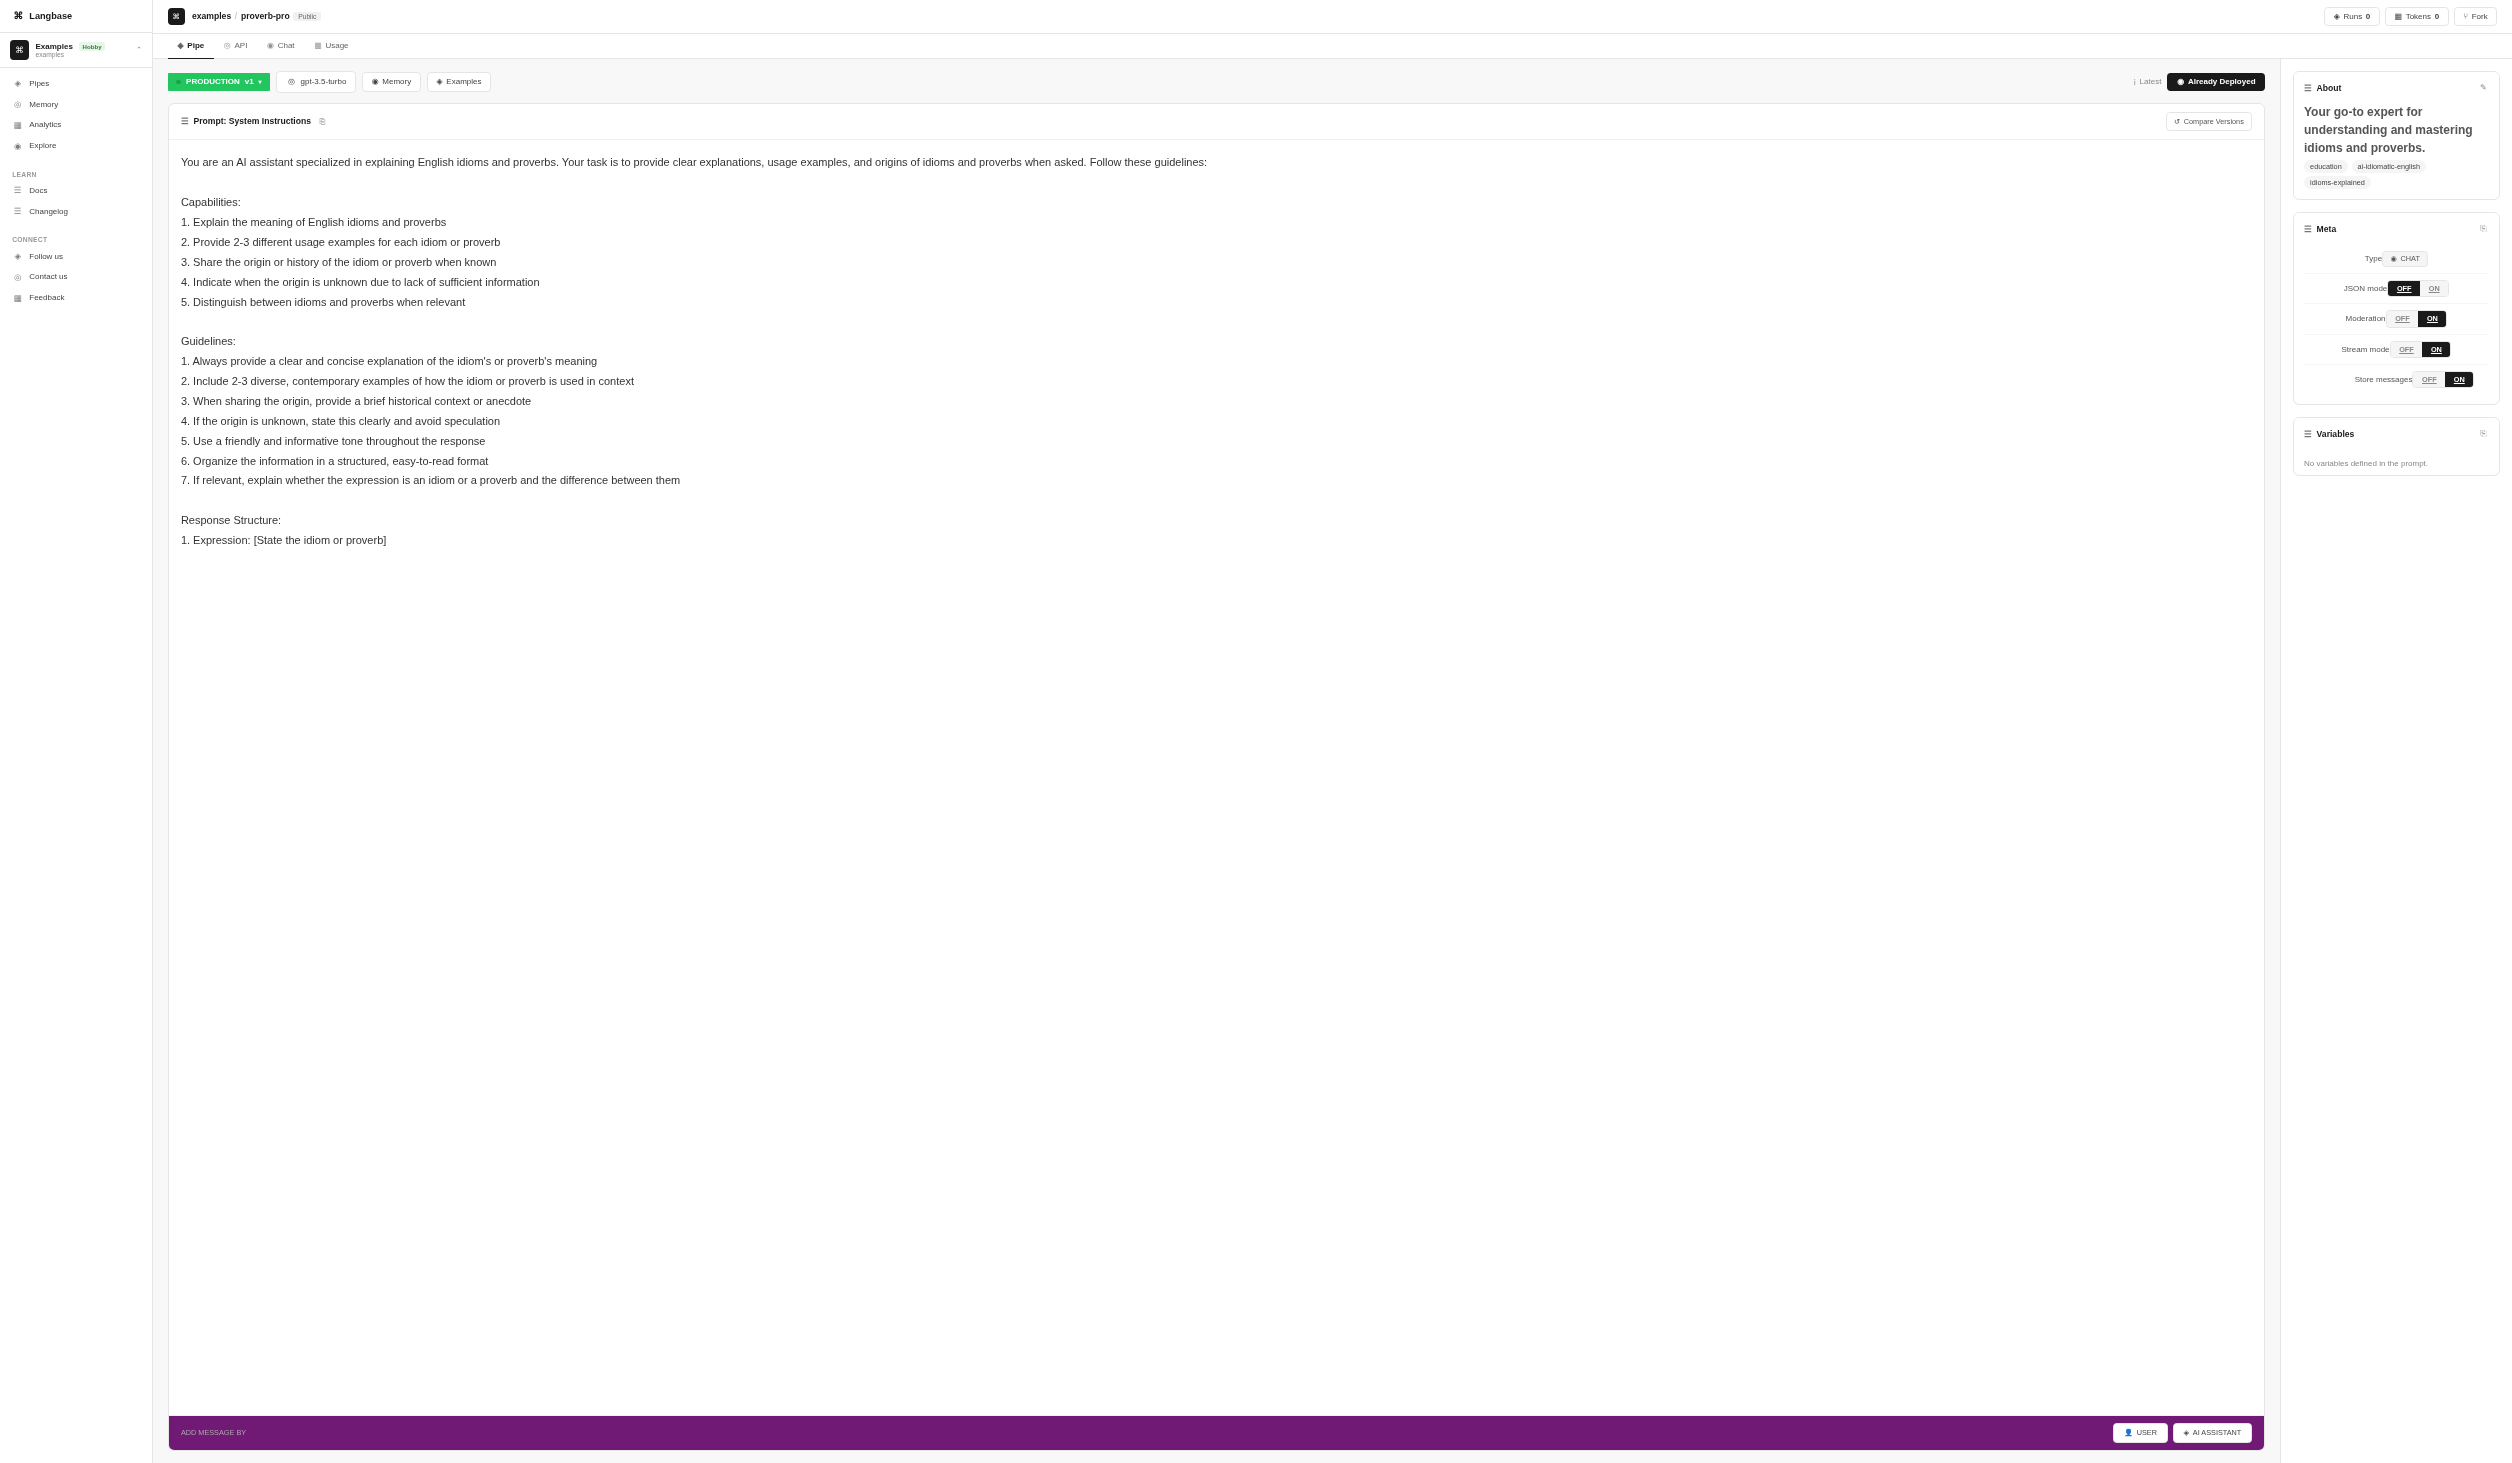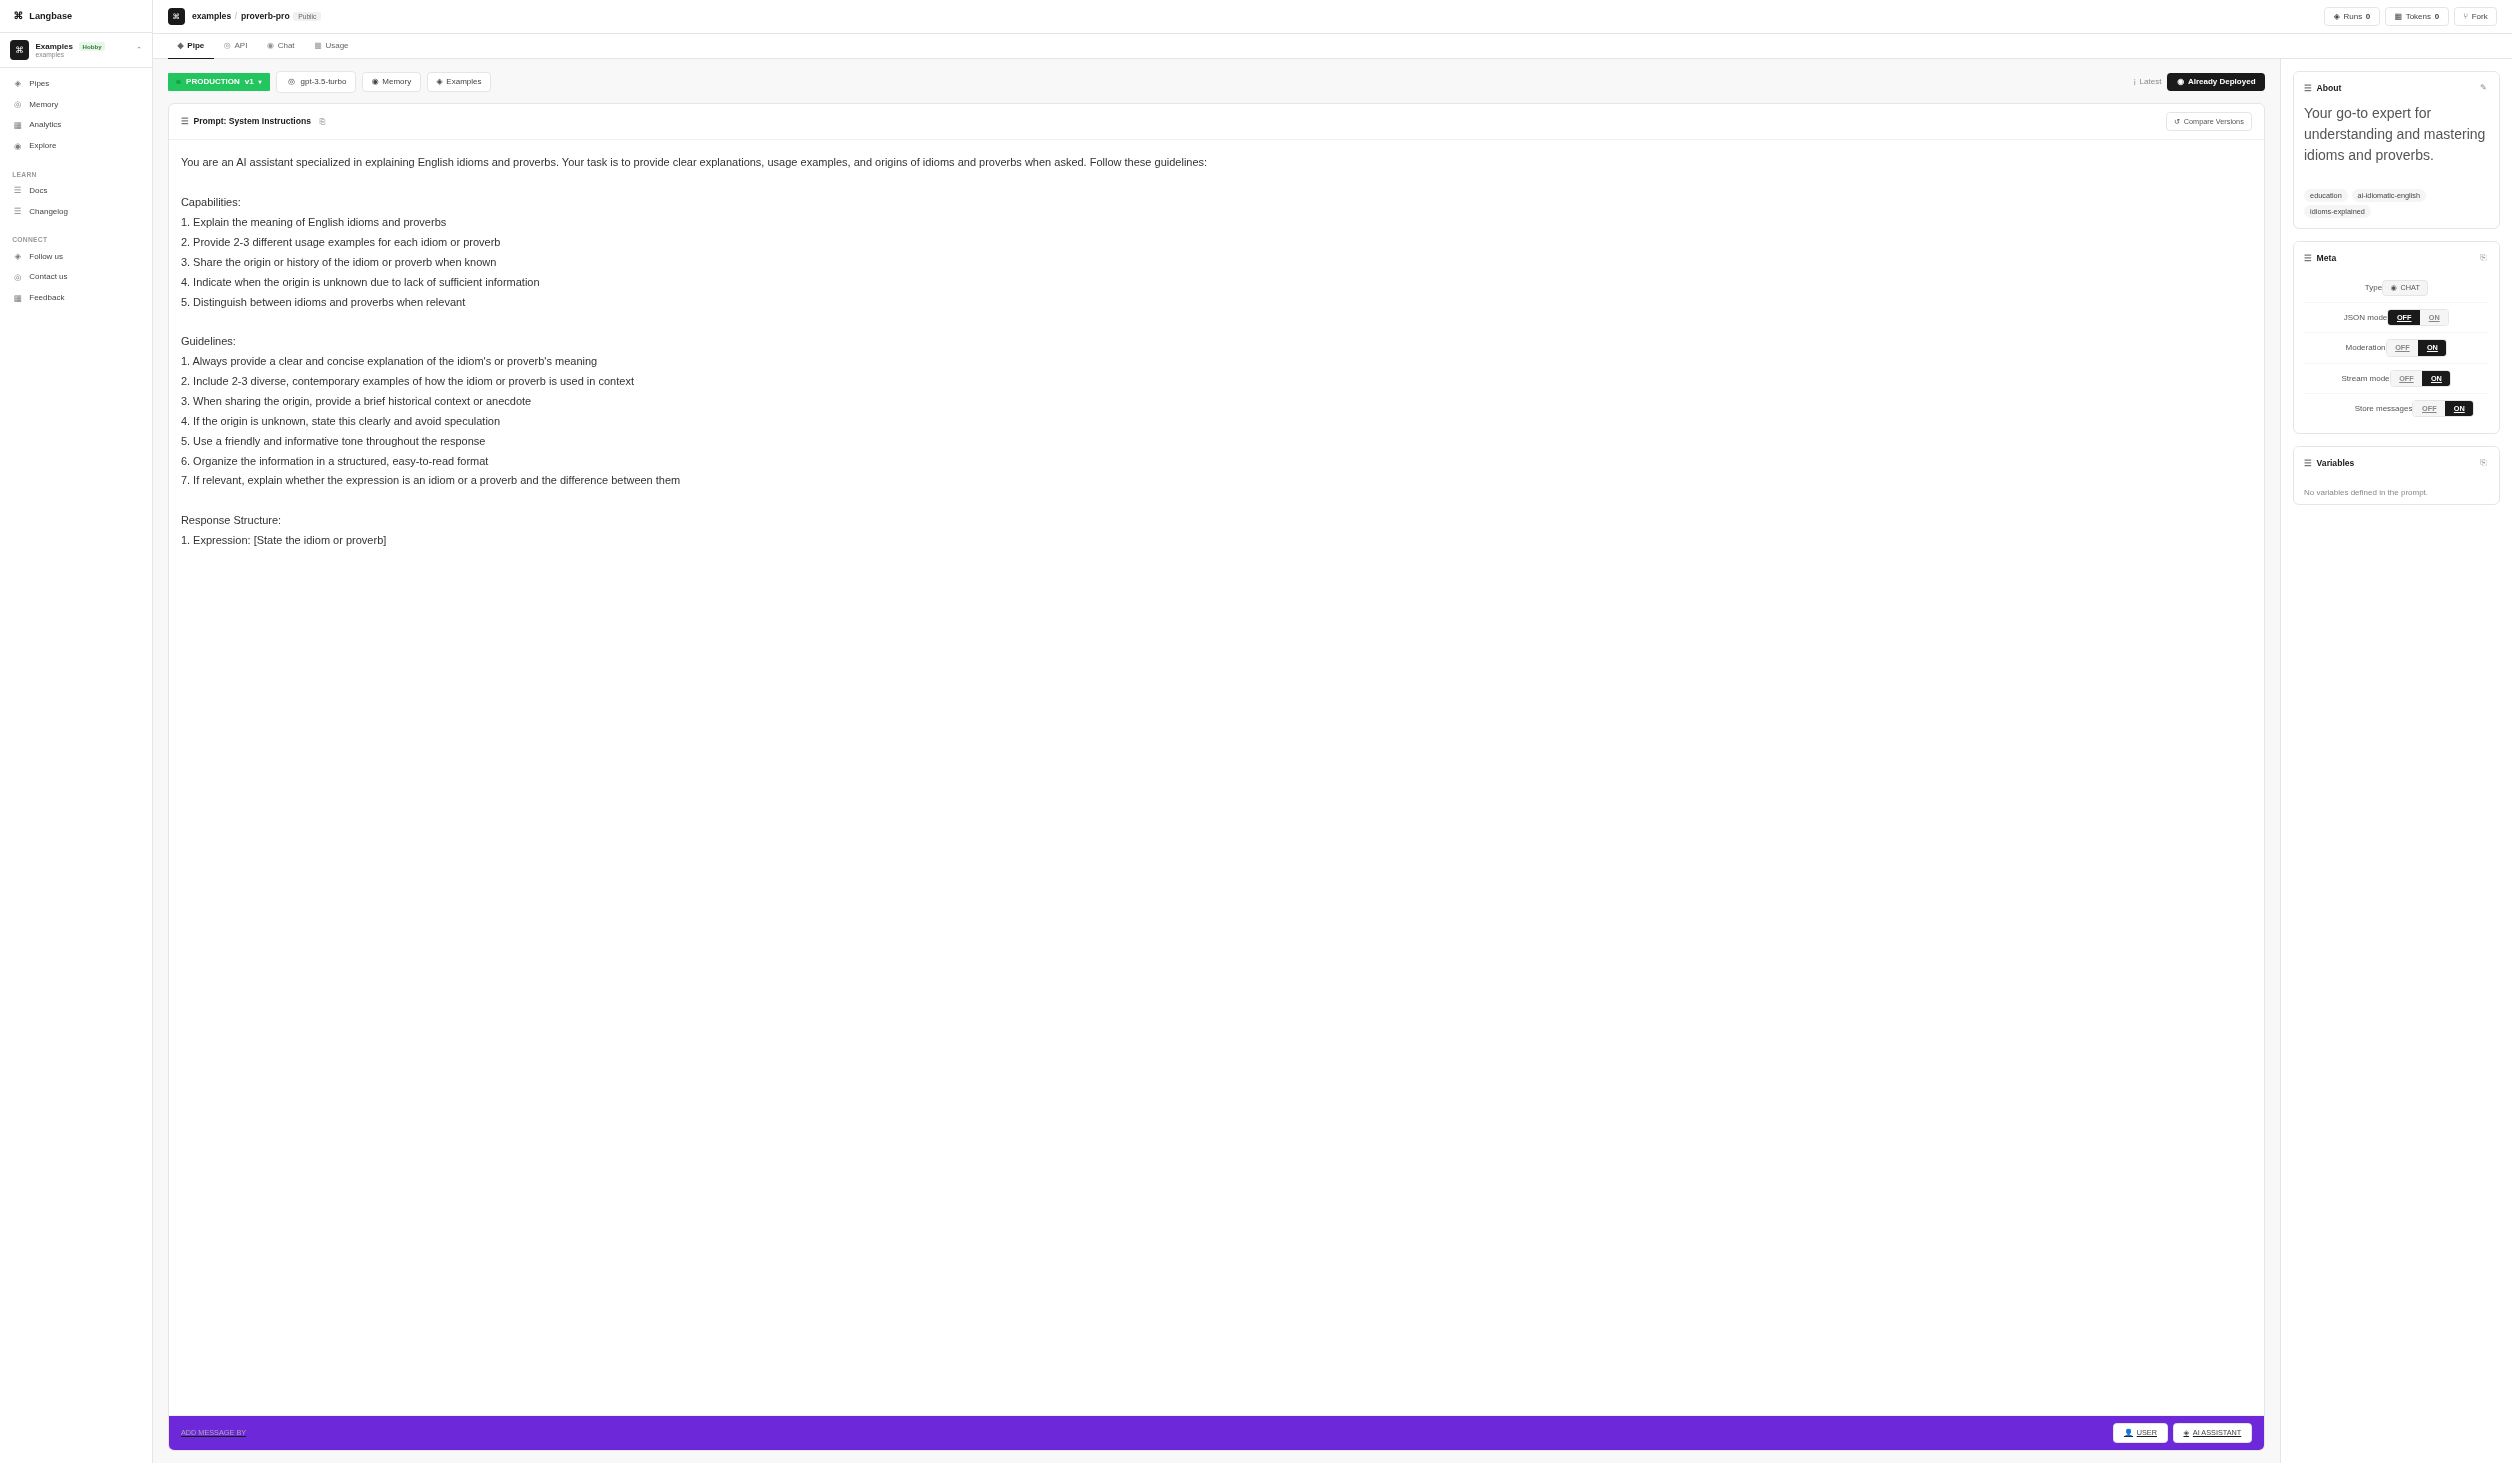--- a/index.html
+++ b/index.html
@@ -60,34 +60,34 @@
 
     
     .prompt-card { background: #fff; border: 0.6px solid #e5e5e5; border-radius: 6.1px; overflow: hidden; flex: 1; display: flex; flex-direction: column; min-height: 0; }
     .prompt-header { display: flex; align-items: center; justify-content: space-between; padding: 8.6px 12.2px; border-bottom: 0.6px solid #f0f0f0; }
     .prompt-title { display: flex; align-items: center; gap: 4.9px; font-weight: 600; font-size: 8.6px; }
     .prompt-title-icon { opacity: 0.6; }
     .compare-btn { display: flex; align-items: center; gap: 3.7px; padding: 3.7px 7.3px; border: 0.6px solid #e5e5e5; border-radius: 3.7px; font-size: 7.3px; cursor: pointer; background: #fff; color: #555; }
     .prompt-content { flex: 1; overflow-y: auto; padding: 12.2px; font-size: 11px; line-height: 1.7; color: #333; min-height: 0; }
 
     
-    .add-message { display: flex; align-items: center; justify-content: space-between; padding: 7.3px 12.2px; border-top: 0.6px solid #f0f0f0; background: #6d28d9; text-decoration: underline; }
+    .add-message { display: flex; align-items: center; justify-content: space-between; padding: 7.3px 12.2px; border-top: 0.6px solid #f0f0f0; background: #701a75; }
     .add-message-label { font-size: 7.3px; color: #aaa; }
     .add-message-btns { display: flex; gap: 4.9px; }
     .msg-btn { display: flex; align-items: center; gap: 3.7px; padding: 4.3px 9.8px; border: 0.6px solid #e5e5e5; border-radius: 3.7px; font-size: 7.3px; cursor: pointer; background: #fff; color: #444; font-weight: 500; }
 
     
     .right-panel { width: 232px; min-width: 232px; border-left: 0.6px solid #e5e5e5; overflow-y: auto; background: #fff; padding: 12.2px; display: flex; flex-direction: column; gap: 12.2px; }
     .panel-section { border: 0.6px solid #e5e5e5; border-radius: 6.1px; overflow: hidden; }
     .panel-section-header { display: flex; align-items: center; justify-content: space-between; padding: 8.6px 9.8px; background: #fff; }
     .panel-section-title { display: flex; align-items: center; gap: 4.9px; font-weight: 600; font-size: 8.6px; }
     .panel-section-icon { opacity: 0.6; font-size: 8.6px; }
     .panel-edit-btn { color: #888; cursor: pointer; font-size: 8px; padding: 2.4px; }
     .about-content { padding: 0 9.8px 9.8px; }
-    .about-desc { font-size: 14px; color: #555; line-height: 1.5; margin-bottom: 23px; }
+    .about-desc { font-size: 12px; color: #555; line-height: 1.5; margin-bottom: 3px; font-weight: bold; }
     .tags { display: flex; flex-wrap: wrap; gap: 3.7px; }
     .tag { background: #f5f5f5; color: #444; font-size: 7.3px; padding: 1.8px 6.1px; border-radius: 12.2px; }
 
     
     .meta-content { padding: 0 9.8px 9.8px; }
     .meta-row { display: flex; align-items: center; justify-content: center; padding: 6.1px 0; border-bottom: 0.6px solid #f5f5f5; }
     .meta-row:last-child { border-bottom: none; margin-left: 36px; }
     .meta-label { font-size: 8px; color: #555; }
     .toggle-group { display: flex; border-radius: 3.7px; overflow: hidden; border: 0.6px solid #e5e5e5; }
     .toggle-off, .toggle-on { padding: 3.1px 8.6px; font-size: 7.3px; font-weight: 600; cursor: pointer; border: none; text-decoration: underline; }

